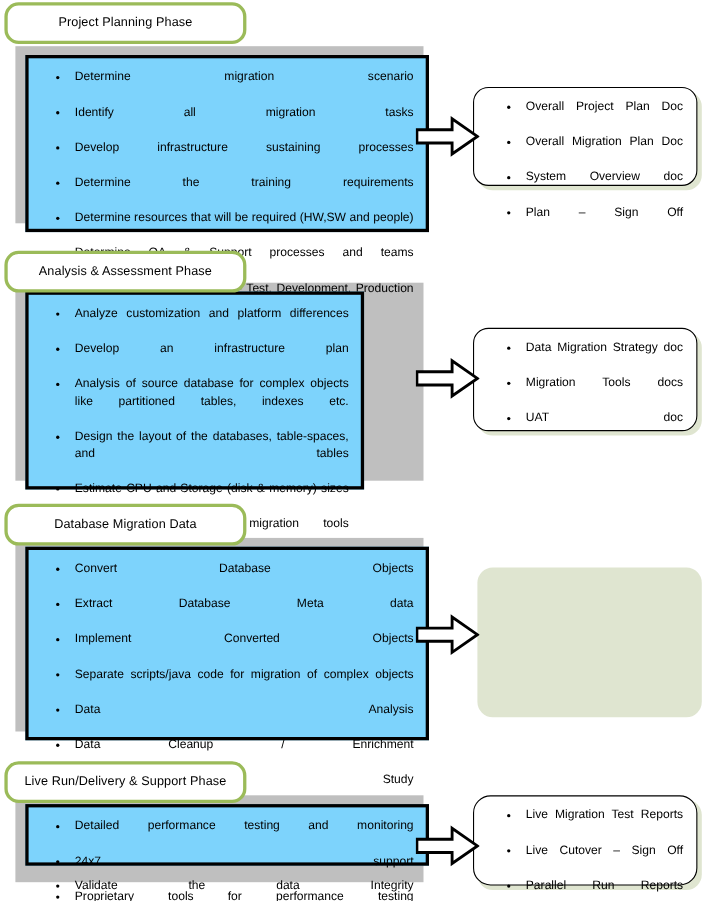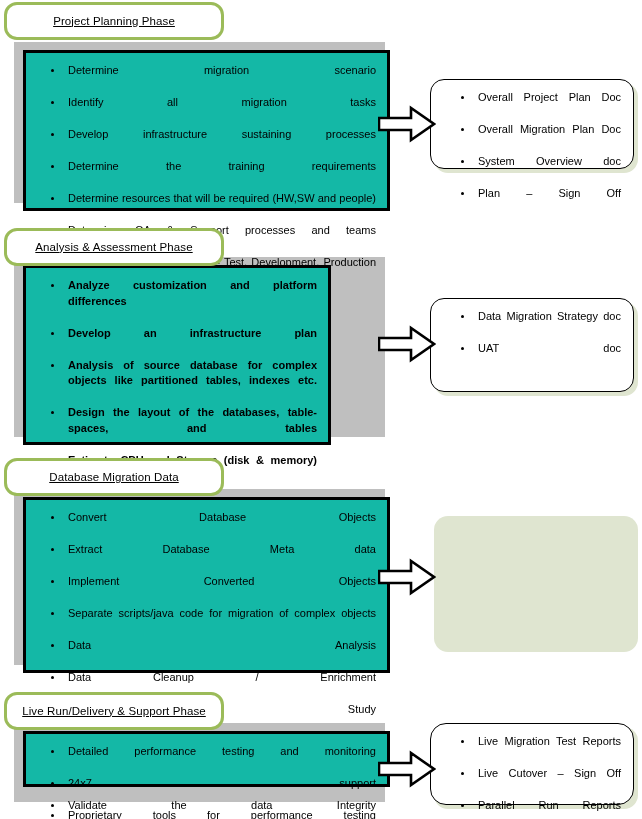--- a/index.html
+++ b/index.html
@@ -49,36 +49,35 @@
   .phase-pill-label {
     display: block;
     width: 100%;
     text-align: center;
     font-size: 11.5px;
     line-height: 13px;
     color: #000000;
     letter-spacing: 0.1px;
     padding: 0 6px;
     box-sizing: border-box;
-    text-decoration: underline;
   }
 
   
   .task-shade {
     position: absolute;
     left: 14px;
     background: #bfbfbf;
     z-index: 1;
   }
   .task-box {
     position: absolute;
     left: 23px;
     box-sizing: border-box;
     border: 3px solid #000000;
-    background: #14b8a6;
+    background: #7dd3fc;
     z-index: 2;
   }
 
   
   .deliv-shade {
     position: absolute;
     left: 434px;
     background: #dfe5d0;
     border-radius: 14px;
     z-index: 1;
@@ -183,40 +182,41 @@
           <li>System Overview doc<i></i></li>
           <li>Plan – Sign Off<i></i></li>
         </ul>
       </div>
     </div>
     <div class="phase" style="top: 228px; height: 215px;">
       <div class="task-shade" style="top: 29px; height: 180px; width: 371px;"></div>
       <div class="phase-pill">
         <span class="phase-pill-label">Analysis &amp; Assessment Phase</span>
       </div>
-      <div class="task-box" style="top: 37px; height: 180px; width: 308px; font-weight: bold;">
+      <div class="task-box" style="top: 37px; height: 180px; width: 308px;">
         <ul class="bullets task-list">
           <li>Analyze customization and platform differences<i></i></li>
           <li>Develop an infrastructure plan<i></i></li>
           <li>Analysis of source database for complex objects like partitioned tables, indexes etc.<i></i></li>
           <li>Design the layout of the databases, table-spaces, and tables<i></i></li>
           <li>Estimate CPU and Storage (disk &amp; memory) sizes<i></i></li>
           <li>Analyze and choose migration tools<i></i></li>
           <li>Develop plans for Security, Backup and disaster recovery, Administration, Database monitoring, etc<i></i></li>
         </ul>
       </div>
       <div class="arrow" style="left: 378px; top: 97px;">
         <svg width="58" height="38" viewBox="0 0 58 38">
           <path d="M1 13 L33 13 L33 3 L56 19 L33 35 L33 25 L1 25 Z" fill="#ffffff" stroke="#000000" stroke-width="2.6" stroke-linejoin="miter"></path>
         </svg>
       </div>
       <div class="deliv-shade" style="top: 74px; height: 94px; width: 204px;"></div>
       <div class="deliv-box" style="top: 70px; height: 94px;">
         <ul class="bullets deliv-list">
           <li>Data Migration Strategy doc<i></i></li>
+          <li>Migration Tools docs<i></i></li>
           <li>UAT doc<i></i></li>
         </ul>
       </div>
     </div>
     <div class="phase" style="top: 458px; height: 215px;">
       <div class="task-shade" style="top: 31px; height: 176px; width: 371px;"></div>
       <div class="phase-pill">
         <span class="phase-pill-label">Database Migration Data</span>
       </div>
       <div class="task-box" style="top: 39px; height: 176px; width: 367px;">

